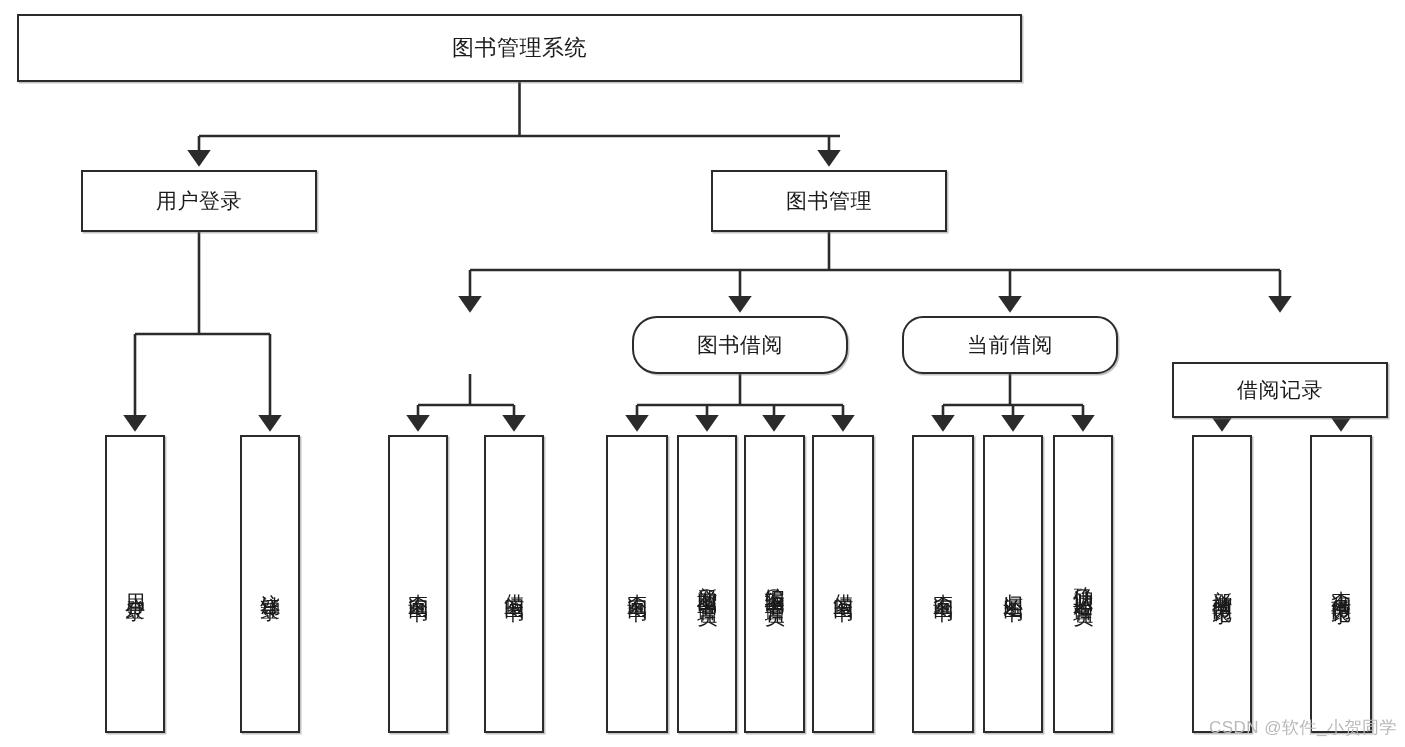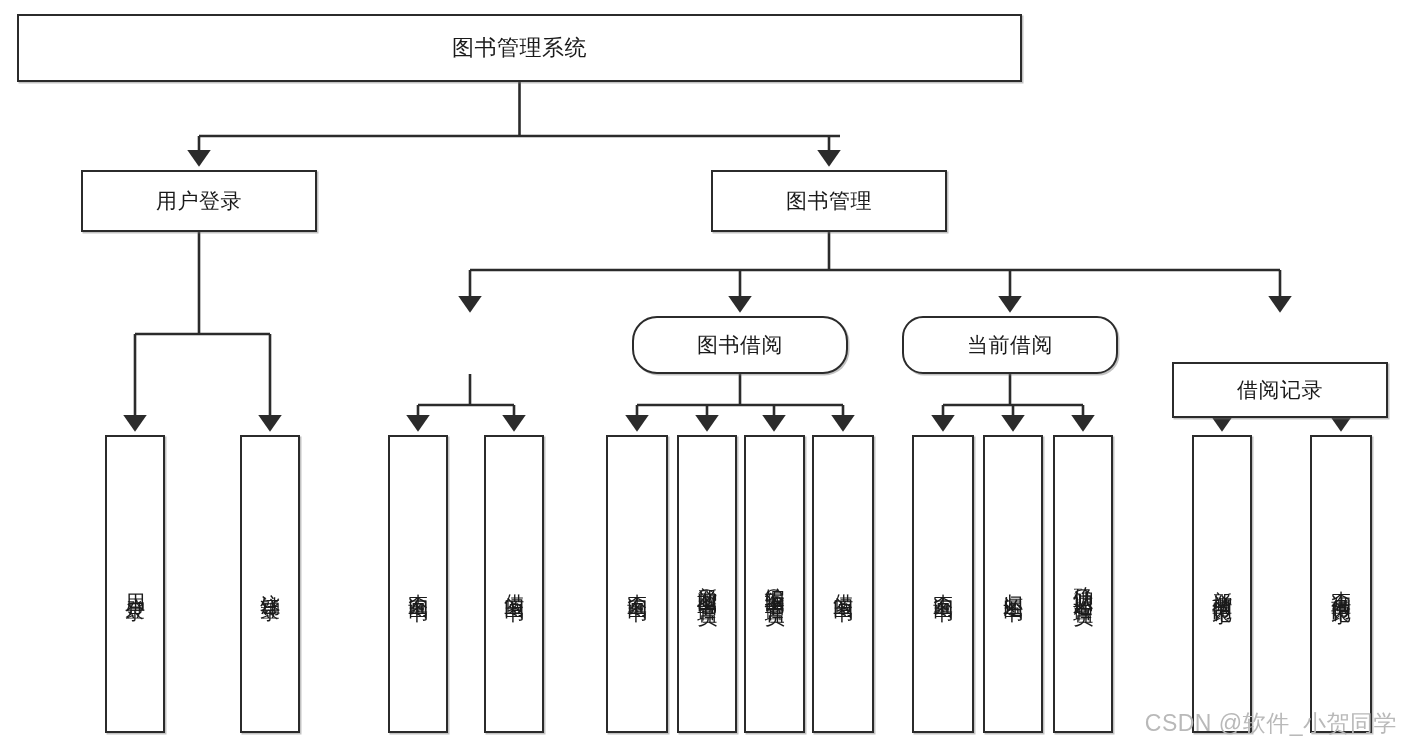--- a/index.html
+++ b/index.html
@@ -48,21 +48,21 @@
     writing-mode: vertical-rl;
     text-orientation: upright;
     letter-spacing: 3px;
     font-size: 20px;
   }
   .node.root .node-label { font-size: 22px; }
   .watermark {
     position: absolute;
     right: 8px;
     bottom: 8px;
-    font-size: 23px;
+    font-size: 17px;
     color: #b9b9b9;
     white-space: nowrap;
     letter-spacing: 0.5px;
     margin-left: 15px;
   }
 </style>
 </head>
 <body>
 
 <div id="canvas">

